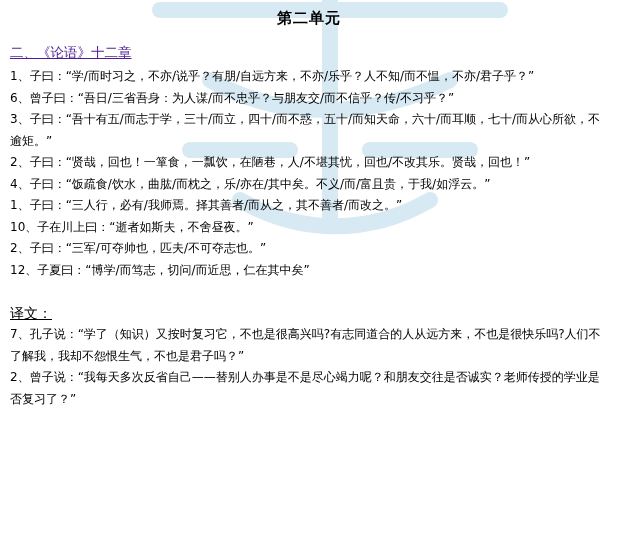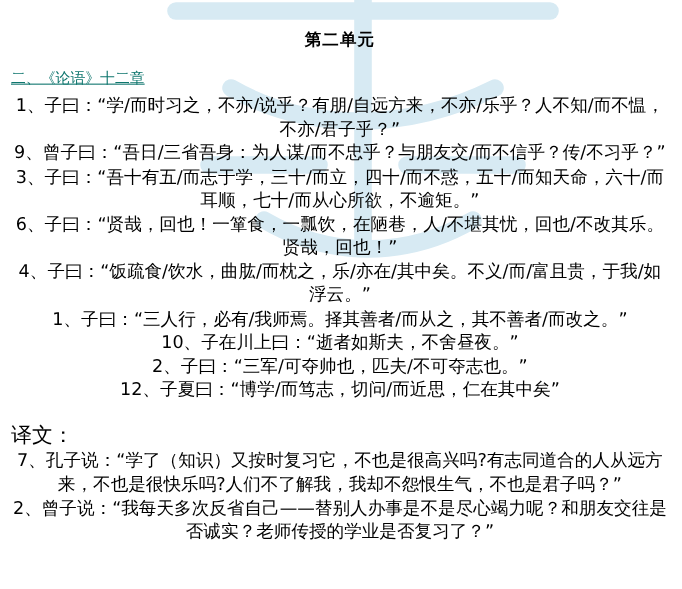--- a/index.html
+++ b/index.html
@@ -23,58 +23,59 @@
     width: 420px;
     height: 300px;
     pointer-events: none;
     z-index: 0;
   }
   .watermark svg { display: block; }
 
   .page {
     position: relative;
     z-index: 2;
-    padding: 22px 12px 0 10px;
+    padding: 4px 12px 0 10px;
     box-sizing: border-box;
   }
 
   .doc-title {
     text-align: center;
     font-size: 15px;
     font-weight: bold;
     letter-spacing: 1px;
     margin: 4px 0 14px 0;
     line-height: 20px;
   }
 
   .section-heading {
     font-size: 13.5px;
-    color: #0f766e;
+    color: #4c1d95;
     text-decoration: underline;
     margin: 0 0 4px 0;
     line-height: 20px;
     display: inline-block;
   }
 
   .para {
-    font-size: 16px;
+    font-size: 12px;
     line-height: 21.5px;
     margin: 0;
-    text-align: center;
+    text-align: left;
     word-break: break-all;
   }
 
   .blank-line {
     height: 21.5px;
   }
 
   .trans-label {
-    font-size: 19px;
+    font-size: 14px;
     line-height: 21.5px;
     margin: 0;
+    text-decoration: underline;
   }
 </style>
 </head>
 <body>
 
 <div class="watermark">
   <svg width="420" height="300" viewBox="0 0 420 300" xmlns="http://www.w3.org/2000/svg">
     <g fill="none" stroke="#d7eaf3" stroke-width="16" stroke-linecap="round">
       <path d="M40 40 L380 40"></path>
       <path d="M210 20 L210 250"></path>
@@ -88,23 +89,23 @@
 
 <div class="page">
 
   <div class="doc-title">第二单元</div>
 
   <div>
     <span class="section-heading">二、《论语》十二章</span>
   </div>
 
   <p class="para">1、子曰：“学/而时习之，不亦/说乎？有朋/自远方来，不亦/乐乎？人不知/而不愠，不亦/君子乎？”</p>
-  <p class="para">9、曾子曰：“吾日/三省吾身：为人谋/而不忠乎？与朋友交/而不信乎？传/不习乎？”</p>
+  <p class="para">6、曾子曰：“吾日/三省吾身：为人谋/而不忠乎？与朋友交/而不信乎？传/不习乎？”</p>
   <p class="para">3、子曰：“吾十有五/而志于学，三十/而立，四十/而不惑，五十/而知天命，六十/而耳顺，七十/而从心所欲，不逾矩。”</p>
-  <p class="para">6、子曰：“贤哉，回也！一箪食，一瓢饮，在陋巷，人/不堪其忧，回也/不改其乐。贤哉，回也！”</p>
+  <p class="para">2、子曰：“贤哉，回也！一箪食，一瓢饮，在陋巷，人/不堪其忧，回也/不改其乐。贤哉，回也！”</p>
   <p class="para">4、子曰：“饭疏食/饮水，曲肱/而枕之，乐/亦在/其中矣。不义/而/富且贵，于我/如浮云。”</p>
   <p class="para">1、子曰：“三人行，必有/我师焉。择其善者/而从之，其不善者/而改之。”</p>
   <p class="para">10、子在川上曰：“逝者如斯夫，不舍昼夜。”</p>
   <p class="para">2、子曰：“三军/可夺帅也，匹夫/不可夺志也。”</p>
   <p class="para">12、子夏曰：“博学/而笃志，切问/而近思，仁在其中矣”</p>
 
   <div class="blank-line"></div>
 
   <p class="trans-label">译文：</p>
 

